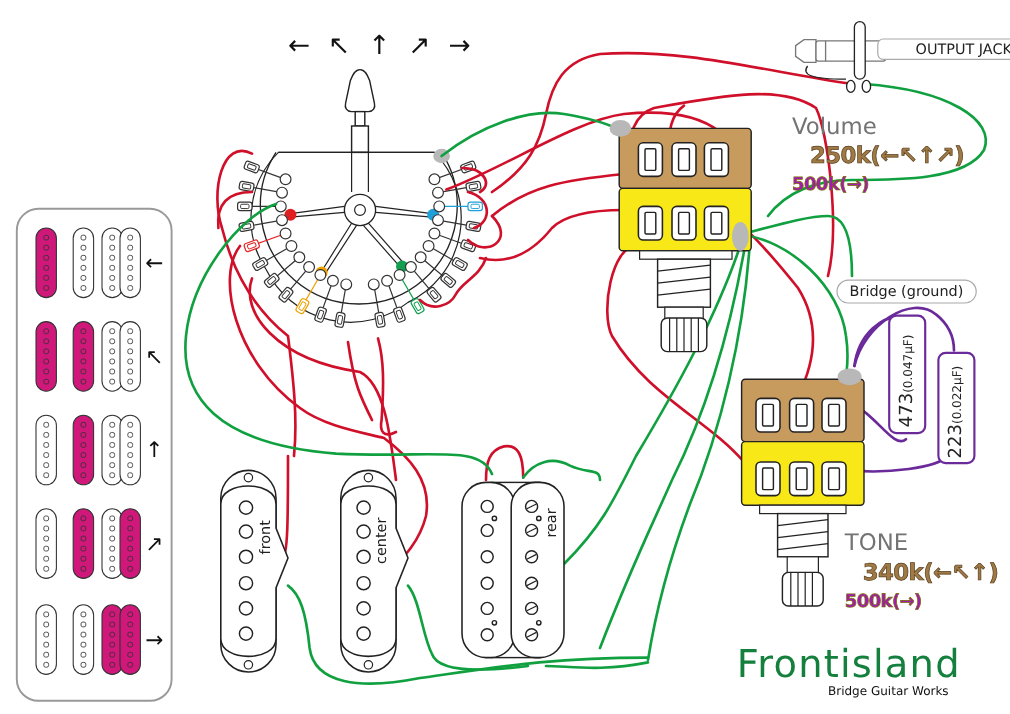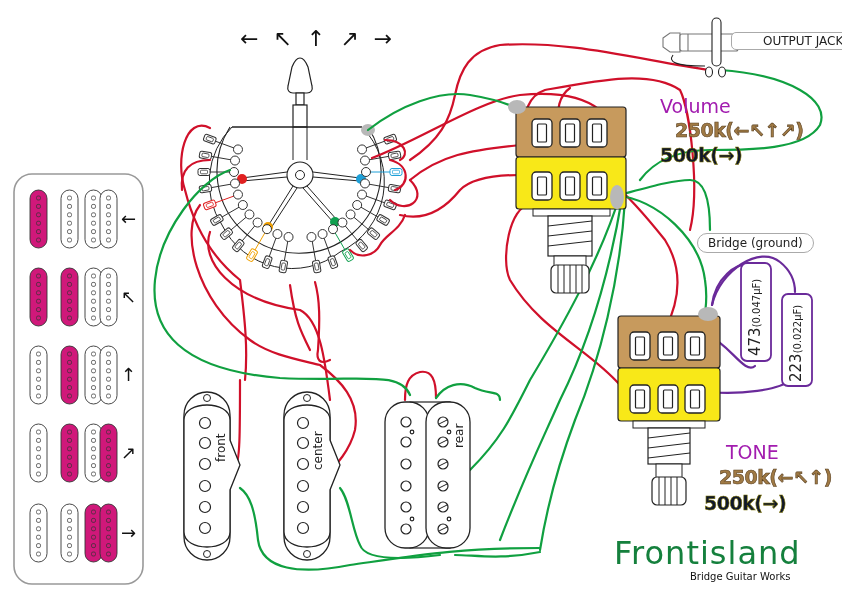--- a/index.html
+++ b/index.html
@@ -1,21 +1,21 @@
 <!DOCTYPE html>
 <html><head>
 <meta charset="utf-8">
 <style>
   html, body { margin: 0; padding: 0; background: #ffffff; }
   body { width: 842px; height: 595px; position: relative; overflow: hidden; font-family: "DejaVu Sans", sans-serif; }
   #stage { position: absolute; left: 0; top: 0; width: 842px; height: 595px; }
   .lbl { position: absolute; white-space: nowrap; }
-  .pot-title { font-size: 19px; color: #a21caf; font-family: "DejaVu Sans", sans-serif; }
+  .pot-title { font-size: 19px; color: #737373; font-family: "DejaVu Sans", sans-serif; }
   .val-brown { font-size: 19px; color: #a07a45; -webkit-text-stroke: 0.6px #5a4020; font-weight: bold; letter-spacing: -0.5px; margin-left: 15px; }
-  .val-yellow { font-size: 19px; color: #0f172a; -webkit-text-stroke: 0.6px #7a7000; font-weight: bold; letter-spacing: -0.5px; }
+  .val-yellow { font-size: 15px; color: #a21caf; -webkit-text-stroke: 0.6px #7a7000; font-weight: bold; letter-spacing: -0.5px; }
   .jack-label { font-size: 12px; color: #222; border: 1.3px solid #aaa; border-radius: 5px; padding: 1px 5px; background: #fff; }
   .bridge-label { font-size: 12px; color: #222; border: 1.6px solid #aaa; border-radius: 12px; padding: 2px 10px; background: #fff; }
   .cap-label { font-size: 15px; color: #222; transform-origin: left top; transform: rotate(-90deg); }
   .cap-label small { font-size: 10px; }
   .brand { font-size: 32px; letter-spacing: 1px; color: #15803d; font-family: "DejaVu Sans", sans-serif; font-weight: normal; }
   .brand-sub { font-size: 10px; color: #111; font-family: "DejaVu Sans", sans-serif; }
   .pk-label { font-size: 12px; color: #222; transform-origin: left top; transform: rotate(-90deg); }
   .dir-arrows { font-size: 22px; color: #111; letter-spacing: 4px; }
 </style>
 </head>
@@ -588,22 +588,22 @@
 
 <div class="lbl pot-title" style="left:660px; top:95px;">Volume</div>
 <div class="lbl val-brown" style="left:660px; top:119px;">250k(←↖↑↗)</div>
 <div class="lbl val-yellow" style="left:660px; top:144px;">500k(→)</div>
 
 <div class="lbl bridge-label" style="left:697px; top:201px;margin-top:32px;">Bridge (ground)</div>
 
 <div class="lbl cap-label" style="left:746px; top:356px;"><span>473</span><small>(0.047μF)</small></div>
 <div class="lbl cap-label" style="left:787px; top:382px;"><span>223</span><small>(0.022μF)</small></div>
 
-<div class="lbl pot-title" style="left:704px; top:441px;margin-left:22px;">TONE</div>
-<div class="lbl val-brown" style="left:704px; top:466px;">250k(←↖↑)</div>
+<div class="lbl pot-title" style="left:704px; top:441px;">TONE</div>
+<div class="lbl val-brown" style="left:704px; top:466px;">340k(←↖↑)</div>
 <div class="lbl val-yellow" style="left:704px; top:492px;">500k(→)</div>
 
 <div class="lbl pk-label" style="left:214px; top:462px;">front</div>
 <div class="lbl pk-label" style="left:311px; top:470px;">center</div>
 <div class="lbl pk-label" style="left:452px; top:448px;">rear</div>
 
 <div class="lbl brand" style="left:614px; top:534px;">Frontisland</div>
 <div class="lbl brand-sub" style="left:690px; top:571px;">Bridge Guitar Works</div>
 
 </body></html>

